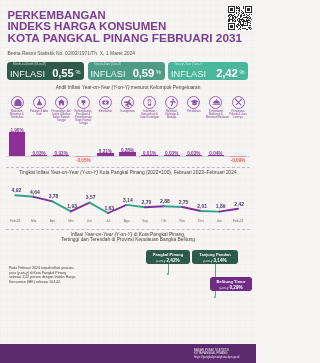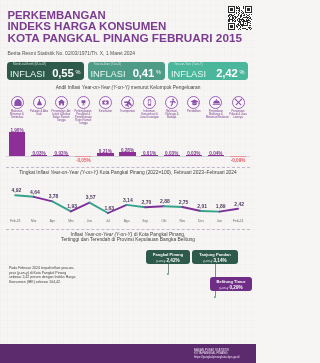--- a/index.html
+++ b/index.html
@@ -76,39 +76,39 @@
   #bpstext .u{color:#f3d9f7;}
 </style>
 </head>
 <body>
 
 <div class="page">
 
   <div class="abs" id="hdr-title">
     <div class="ht1">PERKEMBANGAN</div>
     <div class="ht2">INDEKS HARGA KONSUMEN</div>
-    <div class="ht3">KOTA PANGKAL PINANG FEBRUARI 2015</div>
+    <div class="ht3">KOTA PANGKAL PINANG FEBRUARI 2031</div>
   </div>
   <div class="abs" id="brs">Berita Resmi Statistik No. 02/03/1971/Th. X, 1 Maret 2024</div>
   <div class="abs" id="qr"><svg width="24" height="24" viewBox="0 0 25 25" xmlns="http://www.w3.org/2000/svg" shape-rendering="crispEdges">
         <rect width="25" height="25" fill="#ffffff"></rect>
         <path d="M0 0h7v1h-7zM8 0h1v1h-1zM10 0h1v1h-1zM12 0h1v1h-1zM16 0h1v1h-1zM18 0h7v1h-7zM0 1h1v1h-1zM6 1h1v1h-1zM8 1h2v1h-2zM11 1h1v1h-1zM16 1h1v1h-1zM18 1h1v1h-1zM24 1h1v1h-1zM0 2h1v1h-1zM2 2h3v1h-3zM6 2h1v1h-1zM8 2h4v1h-4zM16 2h1v1h-1zM18 2h1v1h-1zM20 2h3v1h-3zM24 2h1v1h-1zM0 3h1v1h-1zM2 3h3v1h-3zM6 3h1v1h-1zM11 3h1v1h-1zM18 3h1v1h-1zM20 3h3v1h-3zM24 3h1v1h-1zM0 4h1v1h-1zM2 4h3v1h-3zM6 4h1v1h-1zM8 4h1v1h-1zM10 4h2v1h-2zM14 4h1v1h-1zM18 4h1v1h-1zM20 4h3v1h-3zM24 4h1v1h-1zM0 5h1v1h-1zM6 5h1v1h-1zM11 5h1v1h-1zM15 5h1v1h-1zM18 5h1v1h-1zM24 5h1v1h-1zM0 6h7v1h-7zM8 6h1v1h-1zM10 6h1v1h-1zM12 6h1v1h-1zM14 6h1v1h-1zM16 6h1v1h-1zM18 6h7v1h-7zM8 7h1v1h-1zM11 7h2v1h-2zM15 7h2v1h-2zM1 8h3v1h-3zM6 8h1v1h-1zM10 8h1v1h-1zM12 8h1v1h-1zM14 8h1v1h-1zM17 8h1v1h-1zM19 8h1v1h-1zM22 8h1v1h-1zM24 8h1v1h-1zM0 9h2v1h-2zM3 9h3v1h-3zM10 9h1v1h-1zM12 9h3v1h-3zM16 9h2v1h-2zM20 9h2v1h-2zM0 10h1v1h-1zM2 10h1v1h-1zM4 10h1v1h-1zM6 10h2v1h-2zM9 10h1v1h-1zM13 10h2v1h-2zM19 10h1v1h-1zM22 10h1v1h-1zM1 11h1v1h-1zM4 11h2v1h-2zM7 11h2v1h-2zM13 11h1v1h-1zM16 11h6v1h-6zM23 11h1v1h-1zM2 12h5v1h-5zM8 12h1v1h-1zM11 12h2v1h-2zM14 12h2v1h-2zM18 12h1v1h-1zM21 12h3v1h-3zM1 13h1v1h-1zM4 13h2v1h-2zM7 13h1v1h-1zM10 13h2v1h-2zM15 13h1v1h-1zM20 13h1v1h-1zM22 13h2v1h-2zM0 14h5v1h-5zM6 14h1v1h-1zM9 14h1v1h-1zM11 14h1v1h-1zM13 14h4v1h-4zM19 14h1v1h-1zM21 14h1v1h-1zM24 14h1v1h-1zM0 15h2v1h-2zM4 15h2v1h-2zM7 15h1v1h-1zM9 15h1v1h-1zM11 15h2v1h-2zM14 15h1v1h-1zM16 15h2v1h-2zM19 15h4v1h-4zM0 16h2v1h-2zM4 16h1v1h-1zM6 16h2v1h-2zM10 16h2v1h-2zM13 16h1v1h-1zM15 16h6v1h-6zM23 16h1v1h-1zM11 17h1v1h-1zM13 17h1v1h-1zM16 17h1v1h-1zM20 17h3v1h-3zM0 18h7v1h-7zM10 18h1v1h-1zM12 18h2v1h-2zM16 18h1v1h-1zM18 18h1v1h-1zM20 18h1v1h-1zM23 18h1v1h-1zM0 19h1v1h-1zM6 19h1v1h-1zM9 19h2v1h-2zM13 19h4v1h-4zM20 19h1v1h-1zM0 20h1v1h-1zM2 20h3v1h-3zM6 20h1v1h-1zM8 20h1v1h-1zM10 20h2v1h-2zM14 20h7v1h-7zM22 20h2v1h-2zM0 21h1v1h-1zM2 21h3v1h-3zM6 21h1v1h-1zM8 21h2v1h-2zM13 21h1v1h-1zM15 21h1v1h-1zM0 22h1v1h-1zM2 22h3v1h-3zM6 22h1v1h-1zM9 22h1v1h-1zM13 22h1v1h-1zM21 22h3v1h-3zM0 23h1v1h-1zM6 23h1v1h-1zM11 23h1v1h-1zM15 23h4v1h-4zM22 23h1v1h-1zM24 23h1v1h-1zM0 24h7v1h-7zM10 24h1v1h-1zM12 24h2v1h-2zM19 24h2v1h-2zM23 24h1v1h-1z" fill="#2b2b2b"></path>
       </svg></div>
 
   <div id="kpis">
       <div class="abs kpi" style="left: 7px; width: 77px; background: rgb(46, 90, 76);">
         <div class="kcap">Month-to-Month (M-to-M)</div>
         <div class="klbl">INFLASI</div>
         <div class="kval">0,55</div>
         <div class="kpct">%</div>
       </div>
       <div class="abs kpi" style="left: 87.5px; width: 77px; background: rgb(78, 156, 136);">
         <div class="kcap">Year-to-Date (Y-to-D)</div>
         <div class="klbl">INFLASI</div>
-        <div class="kval">0,41</div>
+        <div class="kval">0,59</div>
         <div class="kpct">%</div>
       </div>
       <div class="abs kpi" style="left: 168px; width: 80px; background: rgb(74, 182, 155);">
         <div class="kcap">Year-on-Year (Y-on-Y)</div>
         <div class="klbl">INFLASI</div>
         <div class="kval">2,42</div>
         <div class="kpct">%</div>
       </div>
     </div>
 

